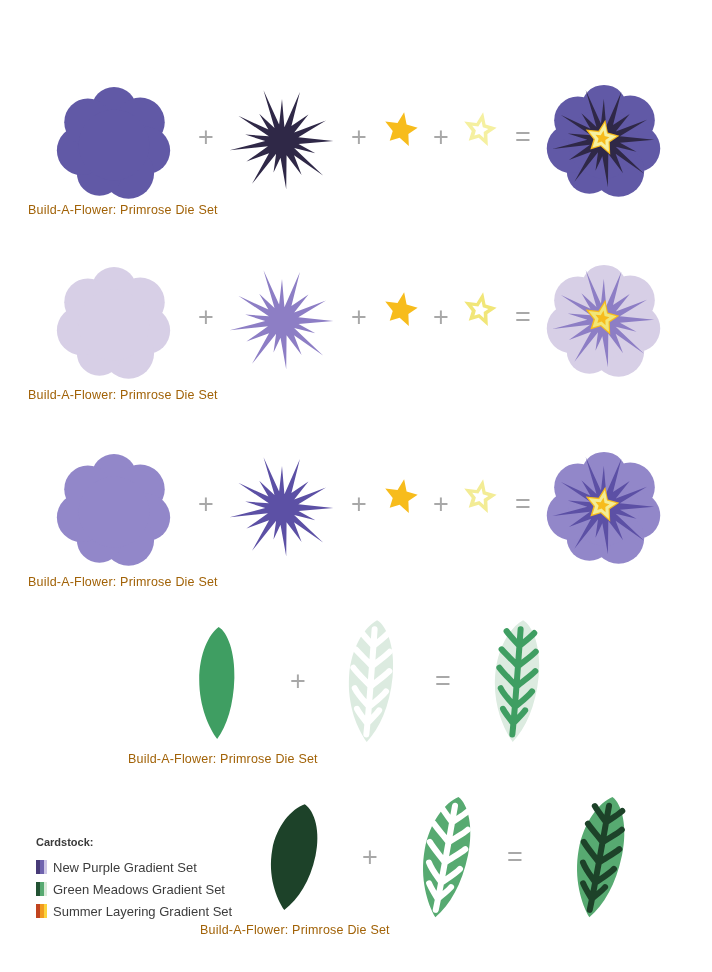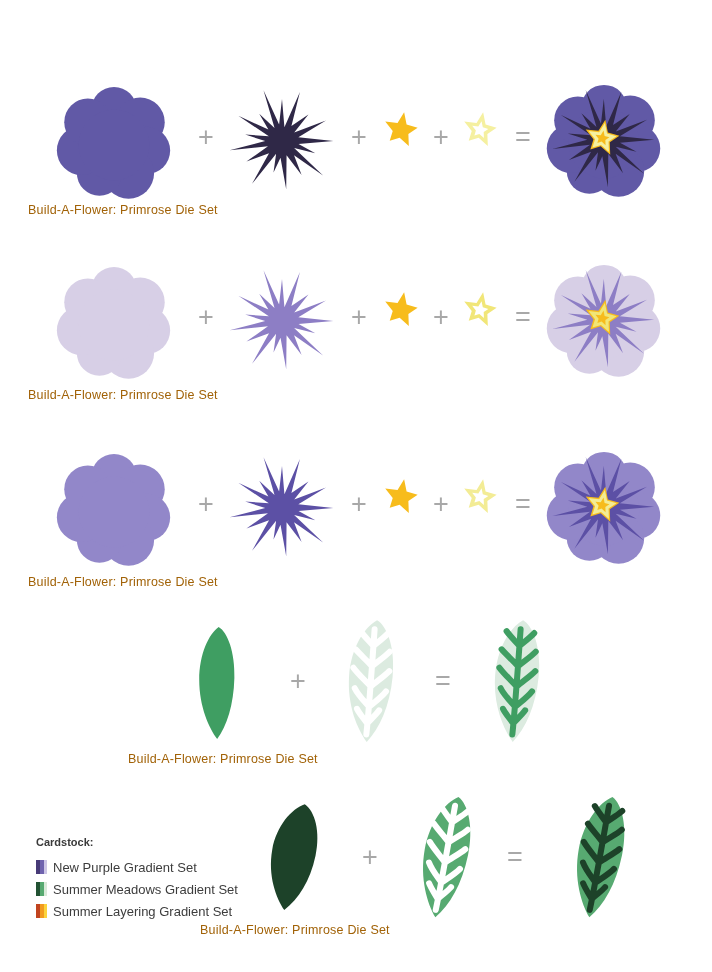--- a/index.html
+++ b/index.html
@@ -166,21 +166,21 @@
         <rect x="8" y="0" width="3" height="14" fill="#cdc6e6"></rect>
       </svg>
       <span class="legend-label">New Purple Gradient Set</span>
     </div>
     <div class="legend-item">
       <svg width="11" height="14">
         <rect x="0" y="0" width="4" height="14" fill="#225233"></rect>
         <rect x="4" y="0" width="4" height="14" fill="#57aa71"></rect>
         <rect x="8" y="0" width="3" height="14" fill="#d9ead9"></rect>
       </svg>
-      <span class="legend-label">Summer Meadows Gradient Set</span>
+      <span class="legend-label">Green Meadows Gradient Set</span>
     </div>
     <div class="legend-item">
       <svg width="11" height="14">
         <rect x="0" y="0" width="4" height="14" fill="#c1441f"></rect>
         <rect x="4" y="0" width="4" height="14" fill="#f29b1f"></rect>
         <rect x="8" y="0" width="3" height="14" fill="#fcd43c"></rect>
       </svg>
       <span class="legend-label">Summer Layering Gradient Set</span>
     </div>
   </div>

